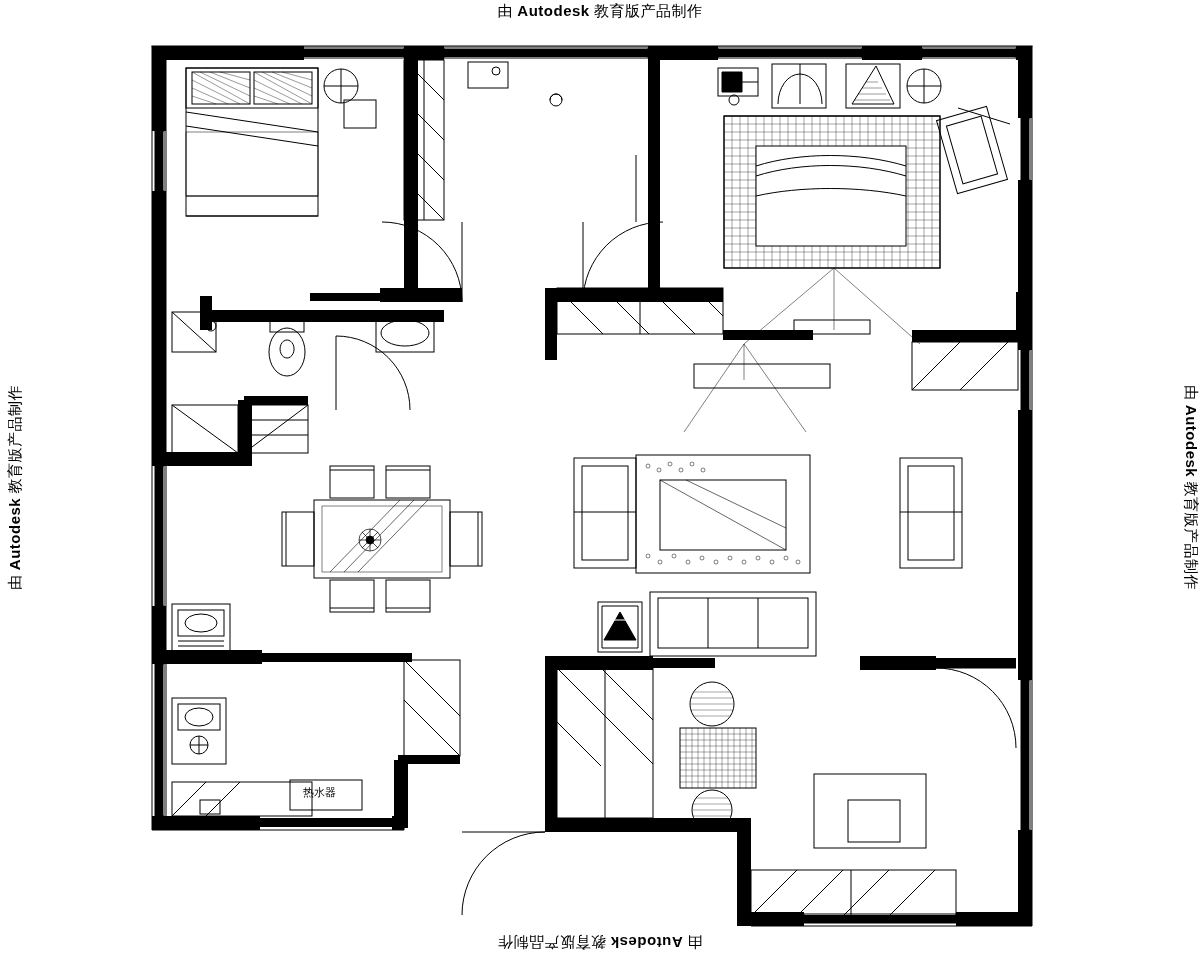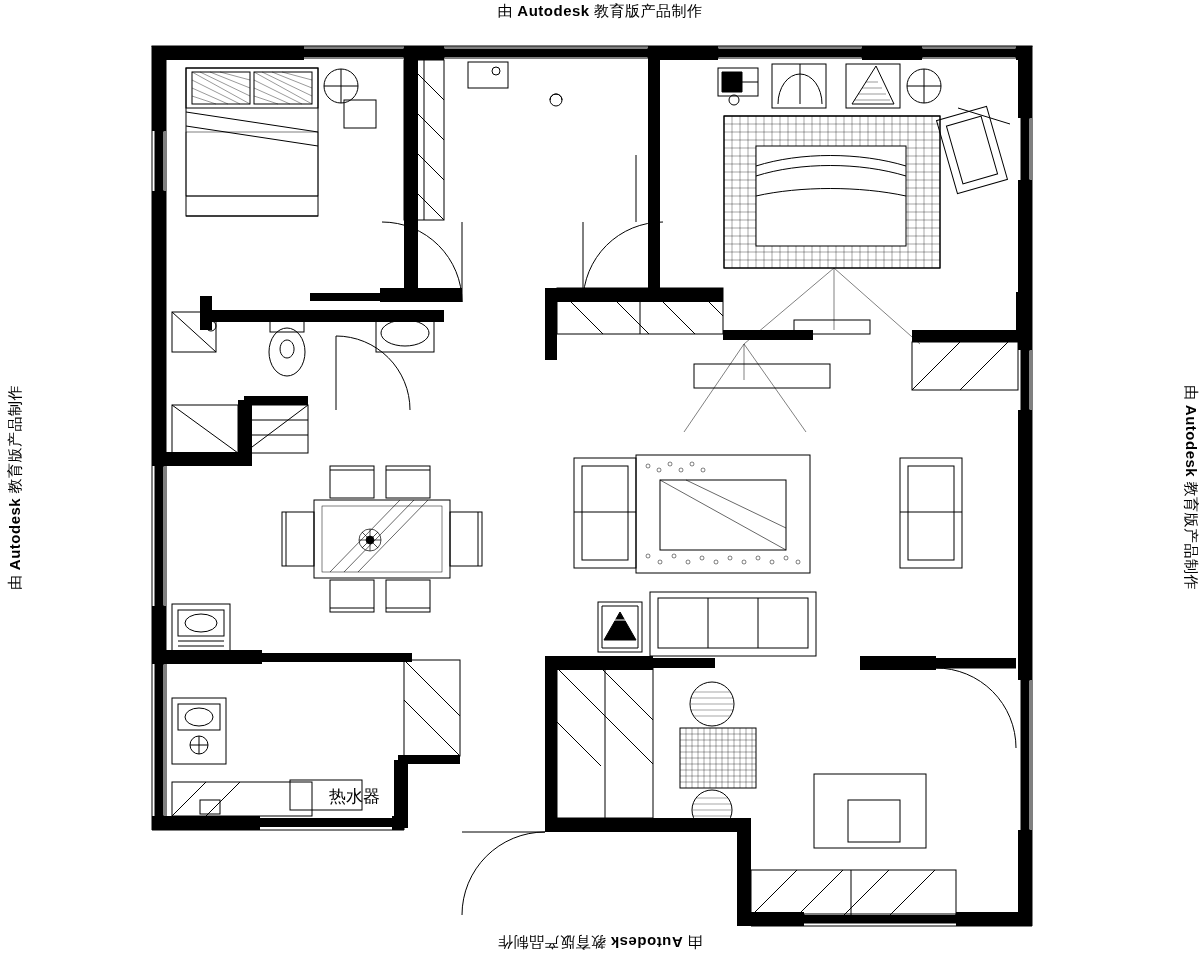--- a/index.html
+++ b/index.html
@@ -58,24 +58,23 @@
   
   svg.plan {
     position: absolute;
     left: 0; top: 0;
     width: 1200px;
     height: 960px;
   }
   .lbl {
     position: absolute;
     font-family: "Liberation Sans", sans-serif;
-    font-size: 17px;
+    font-size: 11px;
     color: #000;
     white-space: nowrap;
-    margin-left: 26px;
   }
 </style>
 </head>
 <body>
 
 <div class="stage">
 
   <div class="wm wm-top">
     由 <b>Autodesk</b> 教育版产品制作
   </div>

